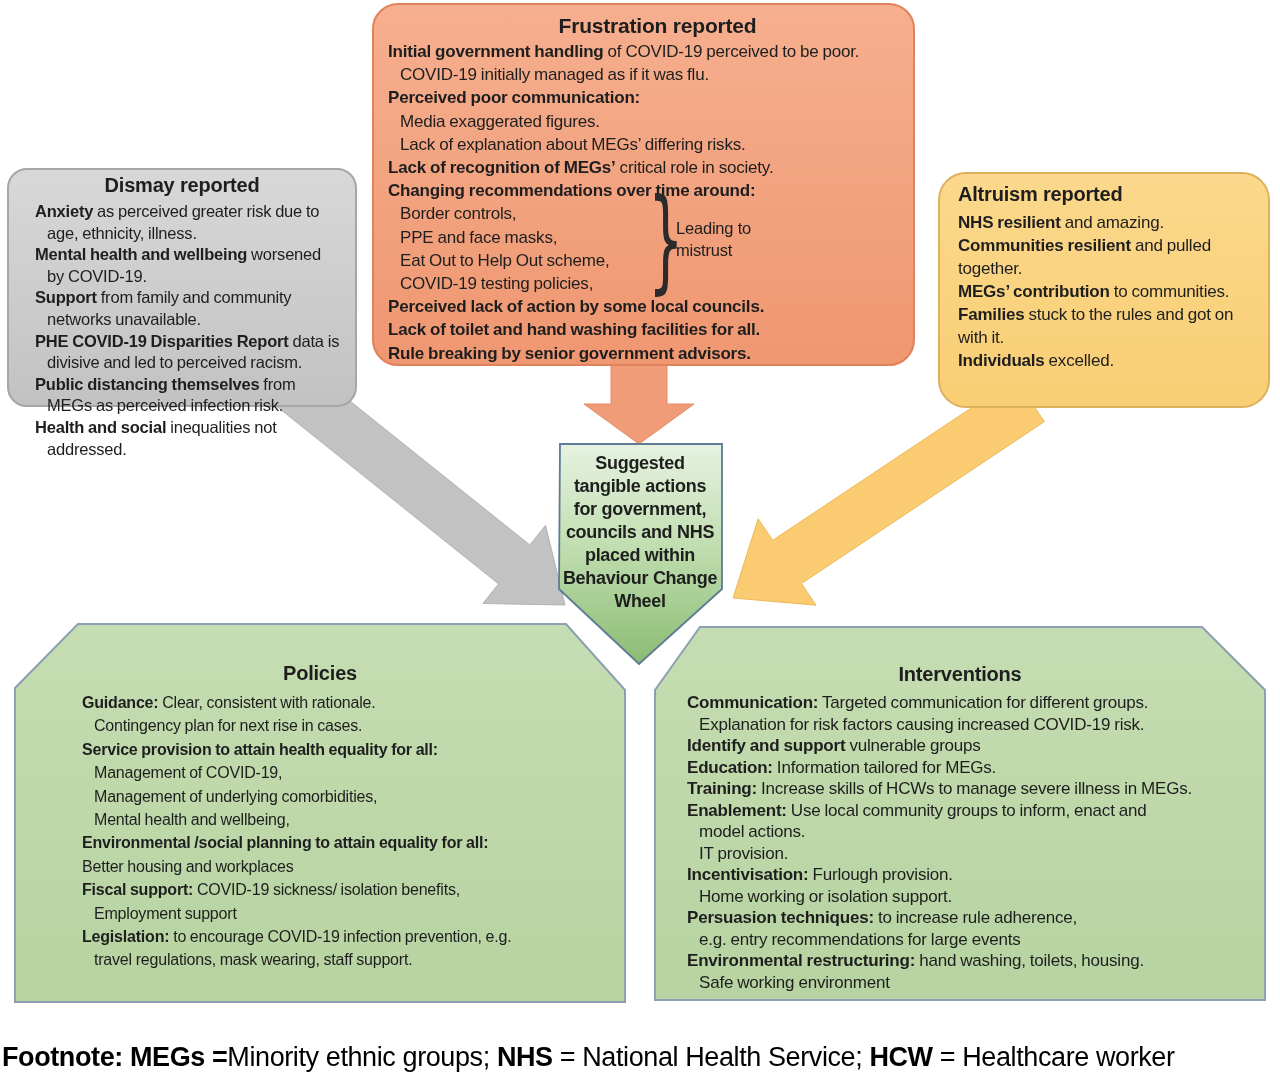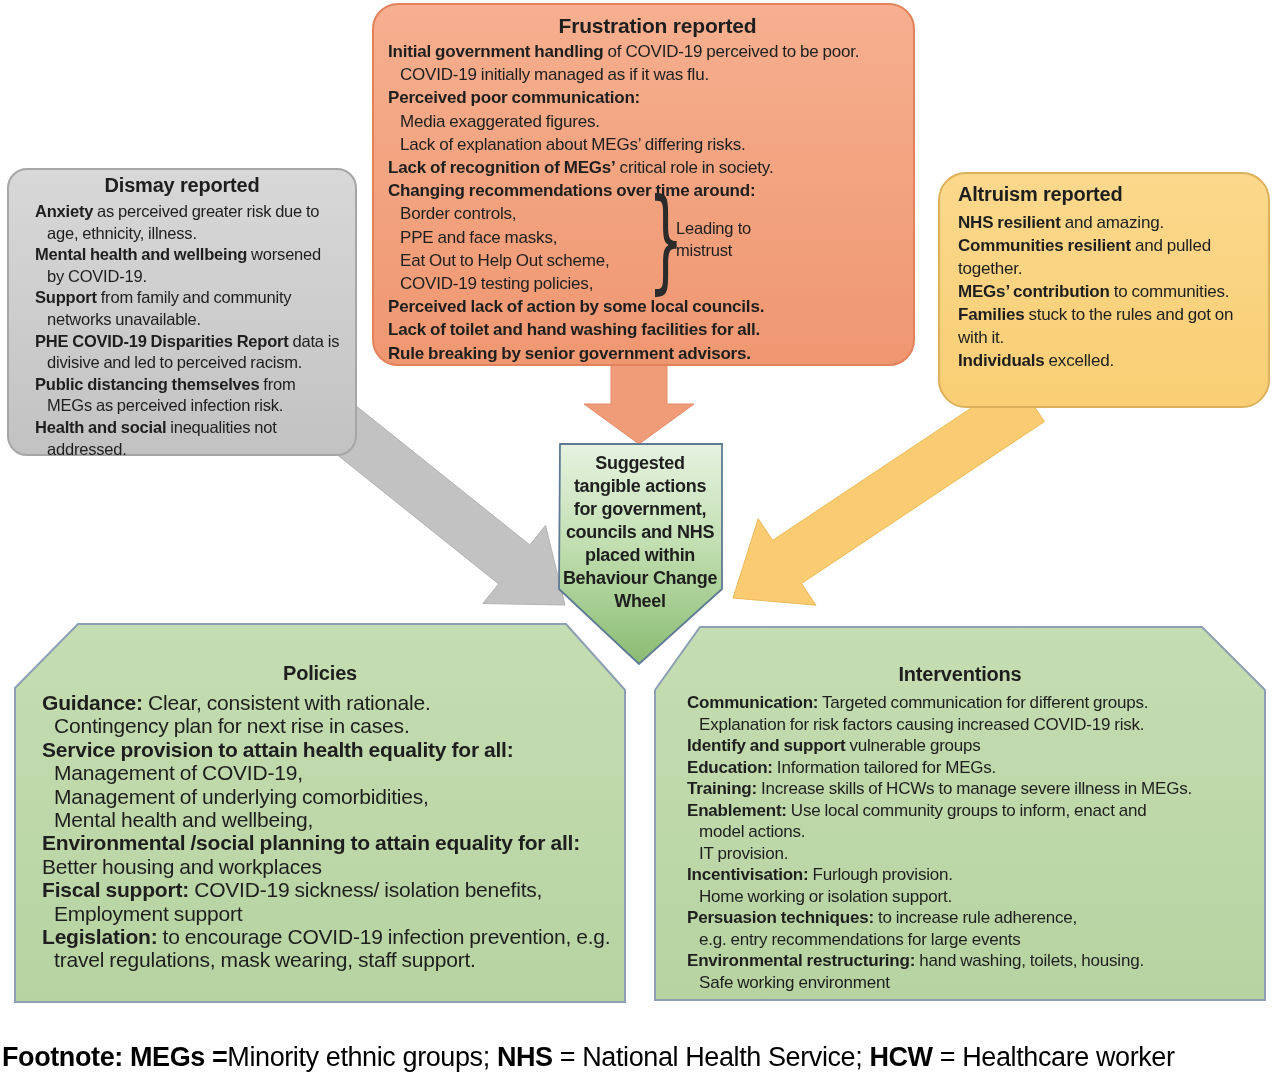--- a/index.html
+++ b/index.html
@@ -1,20 +1,20 @@
 <!DOCTYPE html>
 <html style="--orange-top: #F6AF8F; --orange-bottom: #EF9771; --orange-border: #E2825C; --gray-top: #D8D8D8; --gray-bottom: #C2C2C2; --gray-border: #A6A6A6; --yellow-top: #FBD88C; --yellow-bottom: #F9CE74; --yellow-border: #DDB05C; --pent-top: #E6F2E0; --pent-mid: #C2DFB2; --pent-bottom: #8ABC72; --pent-border: #5E7A94; --green-top: #C5DDB2; --green-bottom: #B7D3A1; --green-border: #8DA0B3; --arrow-gray: #C2C2C2; --arrow-orange: #F09C78; --arrow-yellow: #FBCB72; --text: #1E1E1E;"><head>
 <meta charset="utf-8">
 <style>
   html,body{margin:0;padding:0;background:#ffffff;}
   .canvas{position:relative;width:1280px;height:1083px;background:#fff;overflow:hidden;
           font-family:"Liberation Sans","DejaVu Sans",sans-serif;color:var(--text,#1e1e1e);}
   .layer{position:absolute;left:0;top:0;width:1280px;height:1083px;}
   .box{position:absolute;box-sizing:border-box;}
-  .dismay{left:7px;top:168px;width:350px;height:288px;border-radius:20px;
+  .dismay{left:7px;top:168px;width:350px;height:239px;border-radius:20px;
           background:linear-gradient(var(--gray-top),var(--gray-bottom));
           border:2px solid var(--gray-border);}
   .frustration{left:372px;top:3px;width:543px;height:363px;border-radius:26px;
           background:linear-gradient(var(--orange-top),var(--orange-bottom));
           border:2px solid var(--orange-border);}
   .altruism{left:938px;top:172px;width:332px;height:236px;border-radius:28px;
           background:linear-gradient(var(--yellow-top),var(--yellow-bottom));
           border:2px solid var(--yellow-border);}
   .title{font-weight:bold;font-size:20px;letter-spacing:-0.2px;}
   .center{text-align:center;}
@@ -33,21 +33,21 @@
          transform:scaleX(0.5);transform-origin:left top;}
   .brace-label{position:absolute;left:302px;top:212px;font-size:16.5px;line-height:22px;
          letter-spacing:-0.2px;}
   .pent-text{position:absolute;left:556px;top:452px;width:168px;text-align:center;
          font-weight:bold;font-size:18px;line-height:23px;letter-spacing:-0.3px;}
   .gbox{position:absolute;box-sizing:border-box;}
   .policies-box{left:15px;top:624px;width:610px;height:378px;}
   .interventions-box{left:655px;top:625px;width:610px;height:375px;}
   .gbox .title{margin-top:38px;font-size:20px;}
   .gbox .body{margin-top:6px;}
-  .policies-box .body{padding-left:27px;padding-right:10px;font-size:21px;line-height:23.4px;}
+  .policies-box .body{padding-left:67px;padding-right:10px;font-size:16px;line-height:23.4px;}
   .interventions-box .body{padding-left:32px;padding-right:12px;font-size:17px;line-height:21.5px;}
   .footnote{position:absolute;left:2px;top:1042px;width:1278px;font-size:27px;
          letter-spacing:-0.4px;color:#000;}
   .footnote .tline{white-space:nowrap;}
   .pstop1{stop-color:var(--pent-top);}
   .pstop2{stop-color:var(--pent-mid);}
   .pstop3{stop-color:var(--pent-bottom);}
   .gstop1{stop-color:var(--green-top);}
   .gstop2{stop-color:var(--green-bottom);}
 </style>

